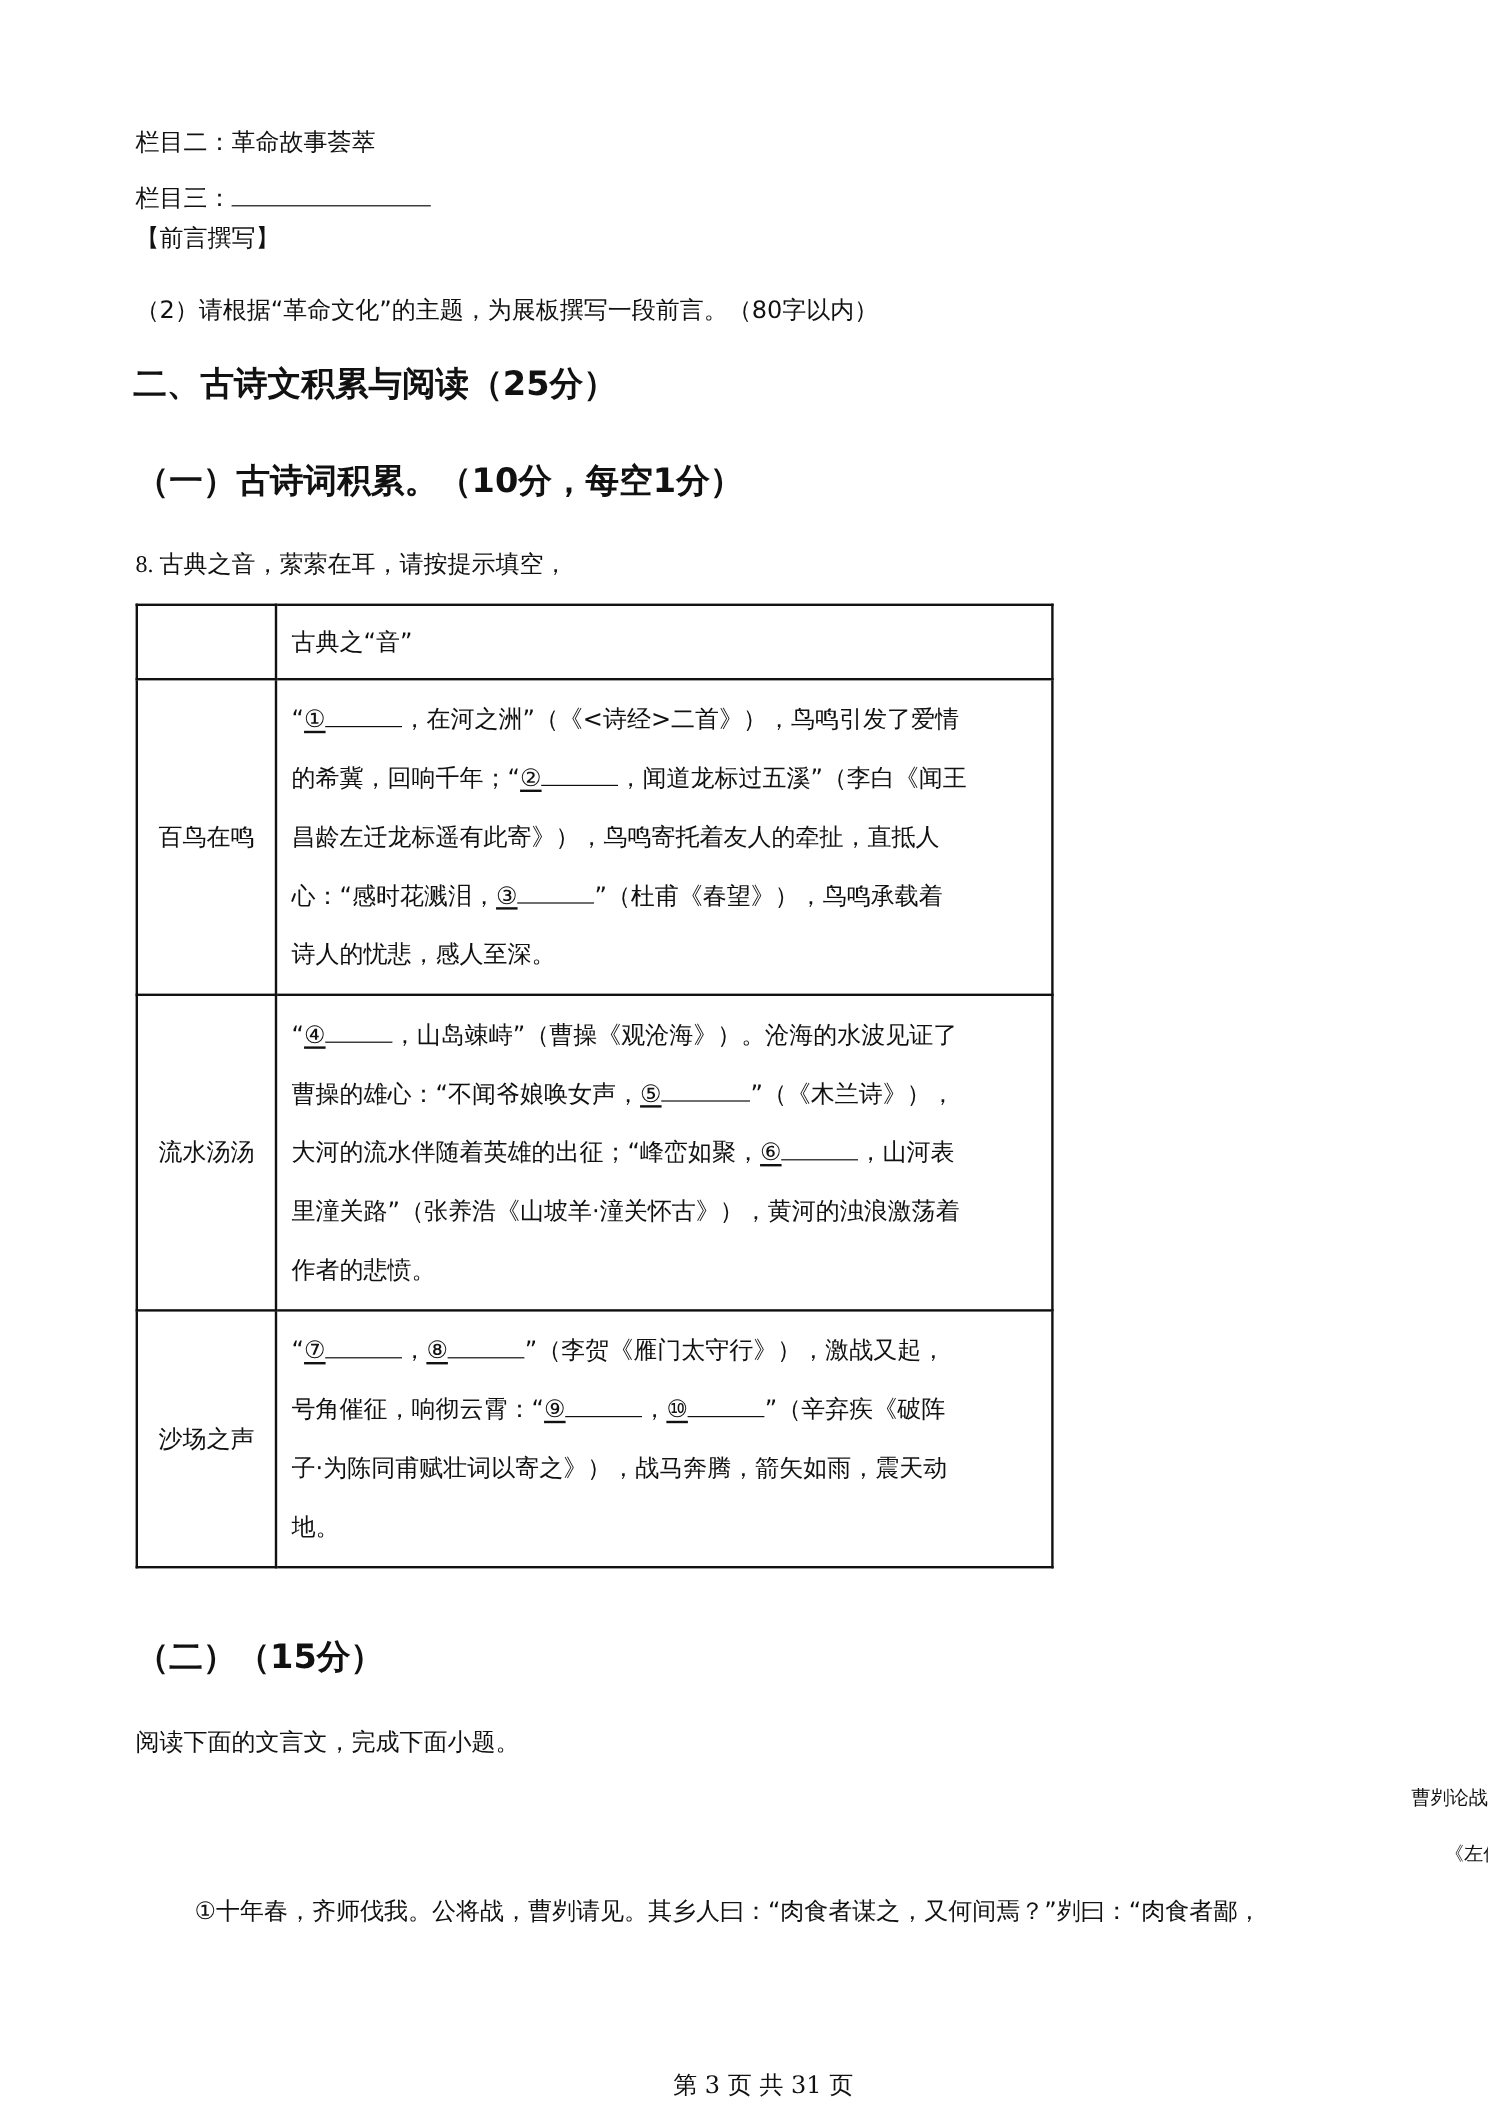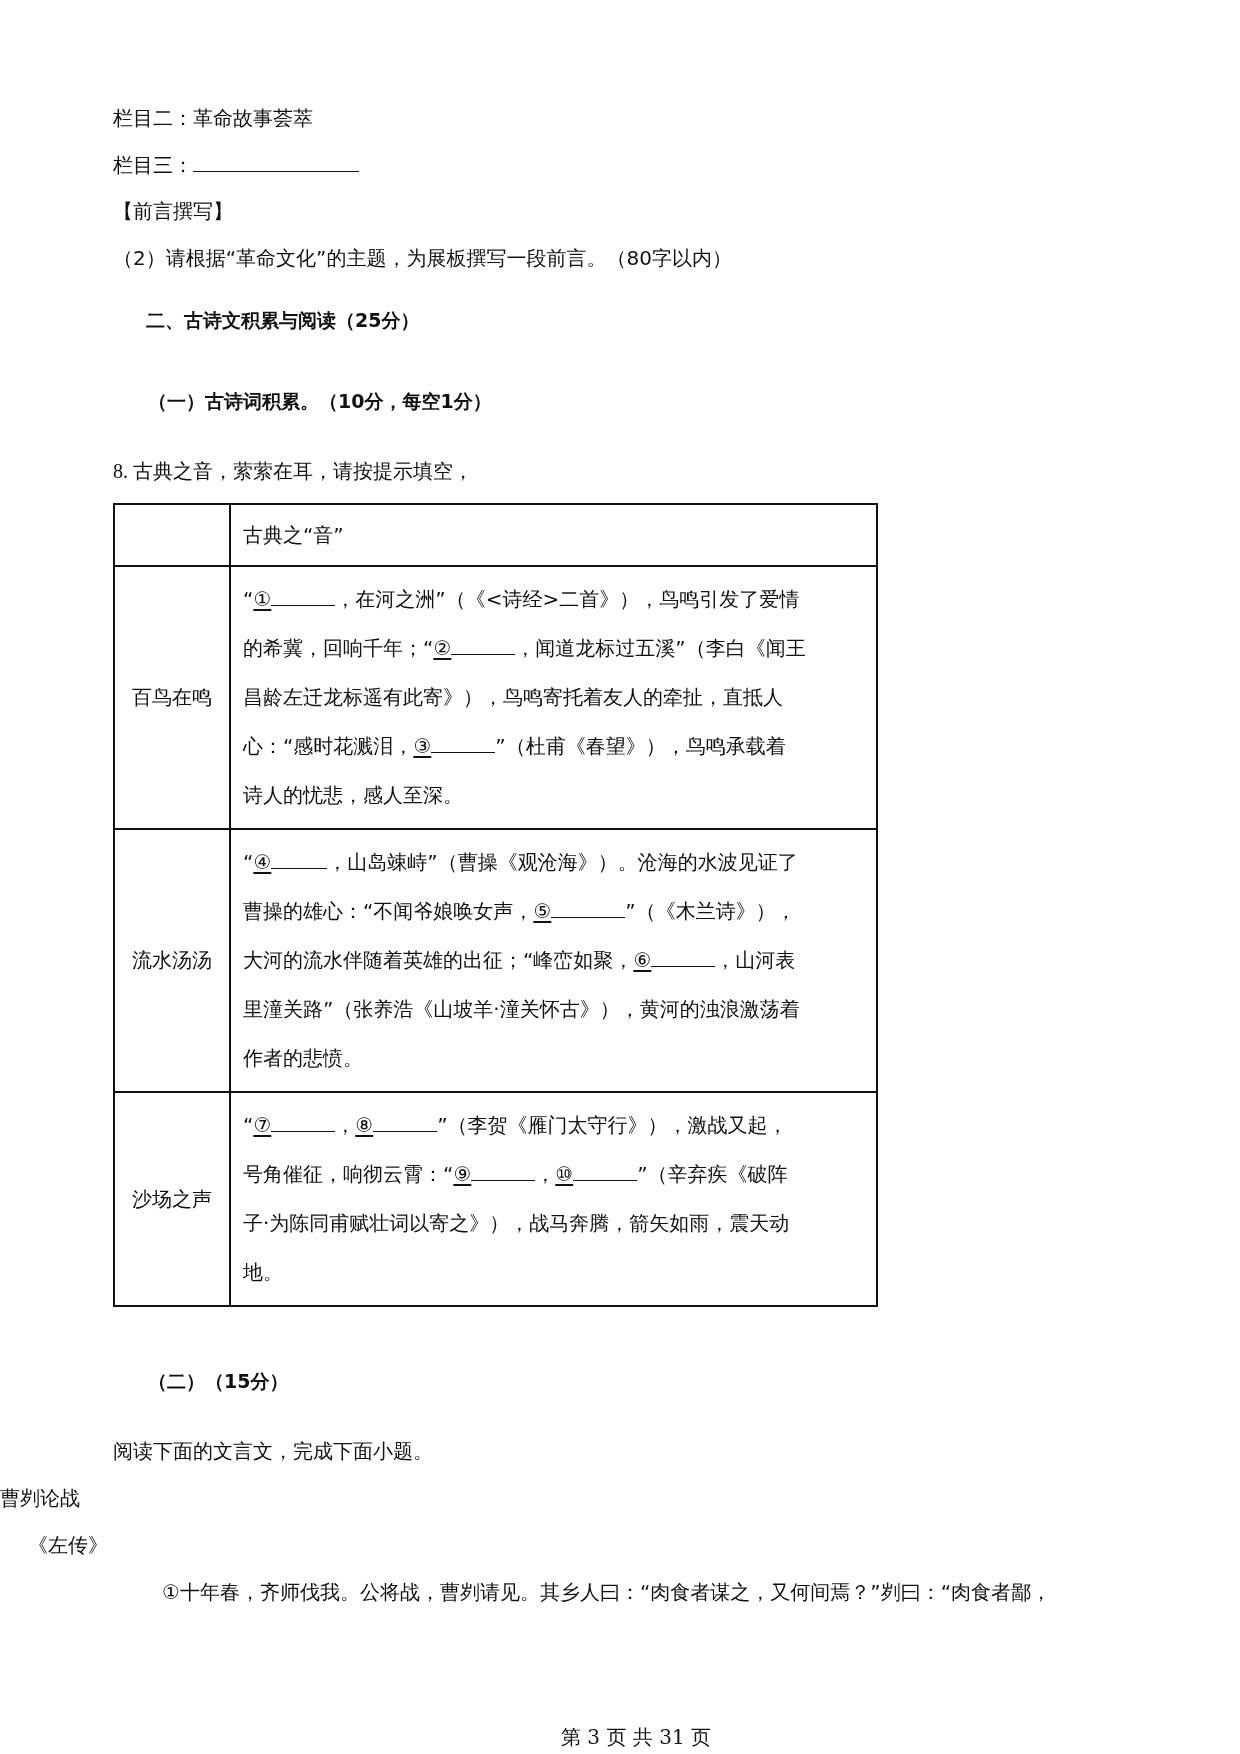--- a/index.html
+++ b/index.html
@@ -24,25 +24,24 @@
   }
   .blank-long {
     display: inline-block;
     width: 166px;
     border-bottom: 1.5px solid #111;
     height: 20px;
     vertical-align: baseline;
   }
   .heading {
     position: absolute;
-    font-size: 19px;
+    font-size: 28px;
     font-weight: bold;
     white-space: nowrap;
     line-height: 30px;
-    margin-left: 35px;
   }
   .heading .num { font-weight: bold; }
 
   
   .poem-table {
     position: absolute;
     left: 113px;
     top: 503px;
     width: 765px;
     border-collapse: collapse;
@@ -70,22 +69,22 @@
     vertical-align: baseline;
   }
   .circ {
     text-decoration: underline;
     text-underline-offset: 3px;
   }
   .center-line {
     position: absolute;
     left: 0;
     width: 1240px;
-    text-align: left;
-    font-size: 20px;
+    text-align: right;
+    font-size: 16px;
     line-height: 28px;
   }
   .footer {
     position: absolute;
     top: 1724px;
     left: 0;
     width: 1240px;
     text-align: center;
     font-family: "DejaVu Serif", "Liberation Serif", serif;
     font-size: 20px;
@@ -95,21 +94,21 @@
 </style>
 </head>
 <body>
 
 <div class="line" style="top:104px;">栏目二：革命故事荟萃</div>
 
 <div class="line" style="top:151px;">
   <span>栏目三：</span><span class="blank-long"></span>
 </div>
 
-<div class="line" style="top:197px;text-align:center;">【前言撰写】</div>
+<div class="line" style="top:184px;text-align:center;">【前言撰写】</div>
 
 <div class="line" style="top:244px;">（2）请根据“革命文化”的主题，为展板撰写一段前言。（80字以内）</div>
 
 <div class="heading" style="left:111px; top:305px;">
   <span>二、古诗文积累与阅读（</span><span class="num">25</span><span>分）</span>
 </div>
 
 <div class="heading" style="left:113px; top:386px;">
   <span>（一）古诗词积累。（</span><span class="num">10</span><span>分，每空</span><span class="num">1</span><span>分）</span>
 </div>

